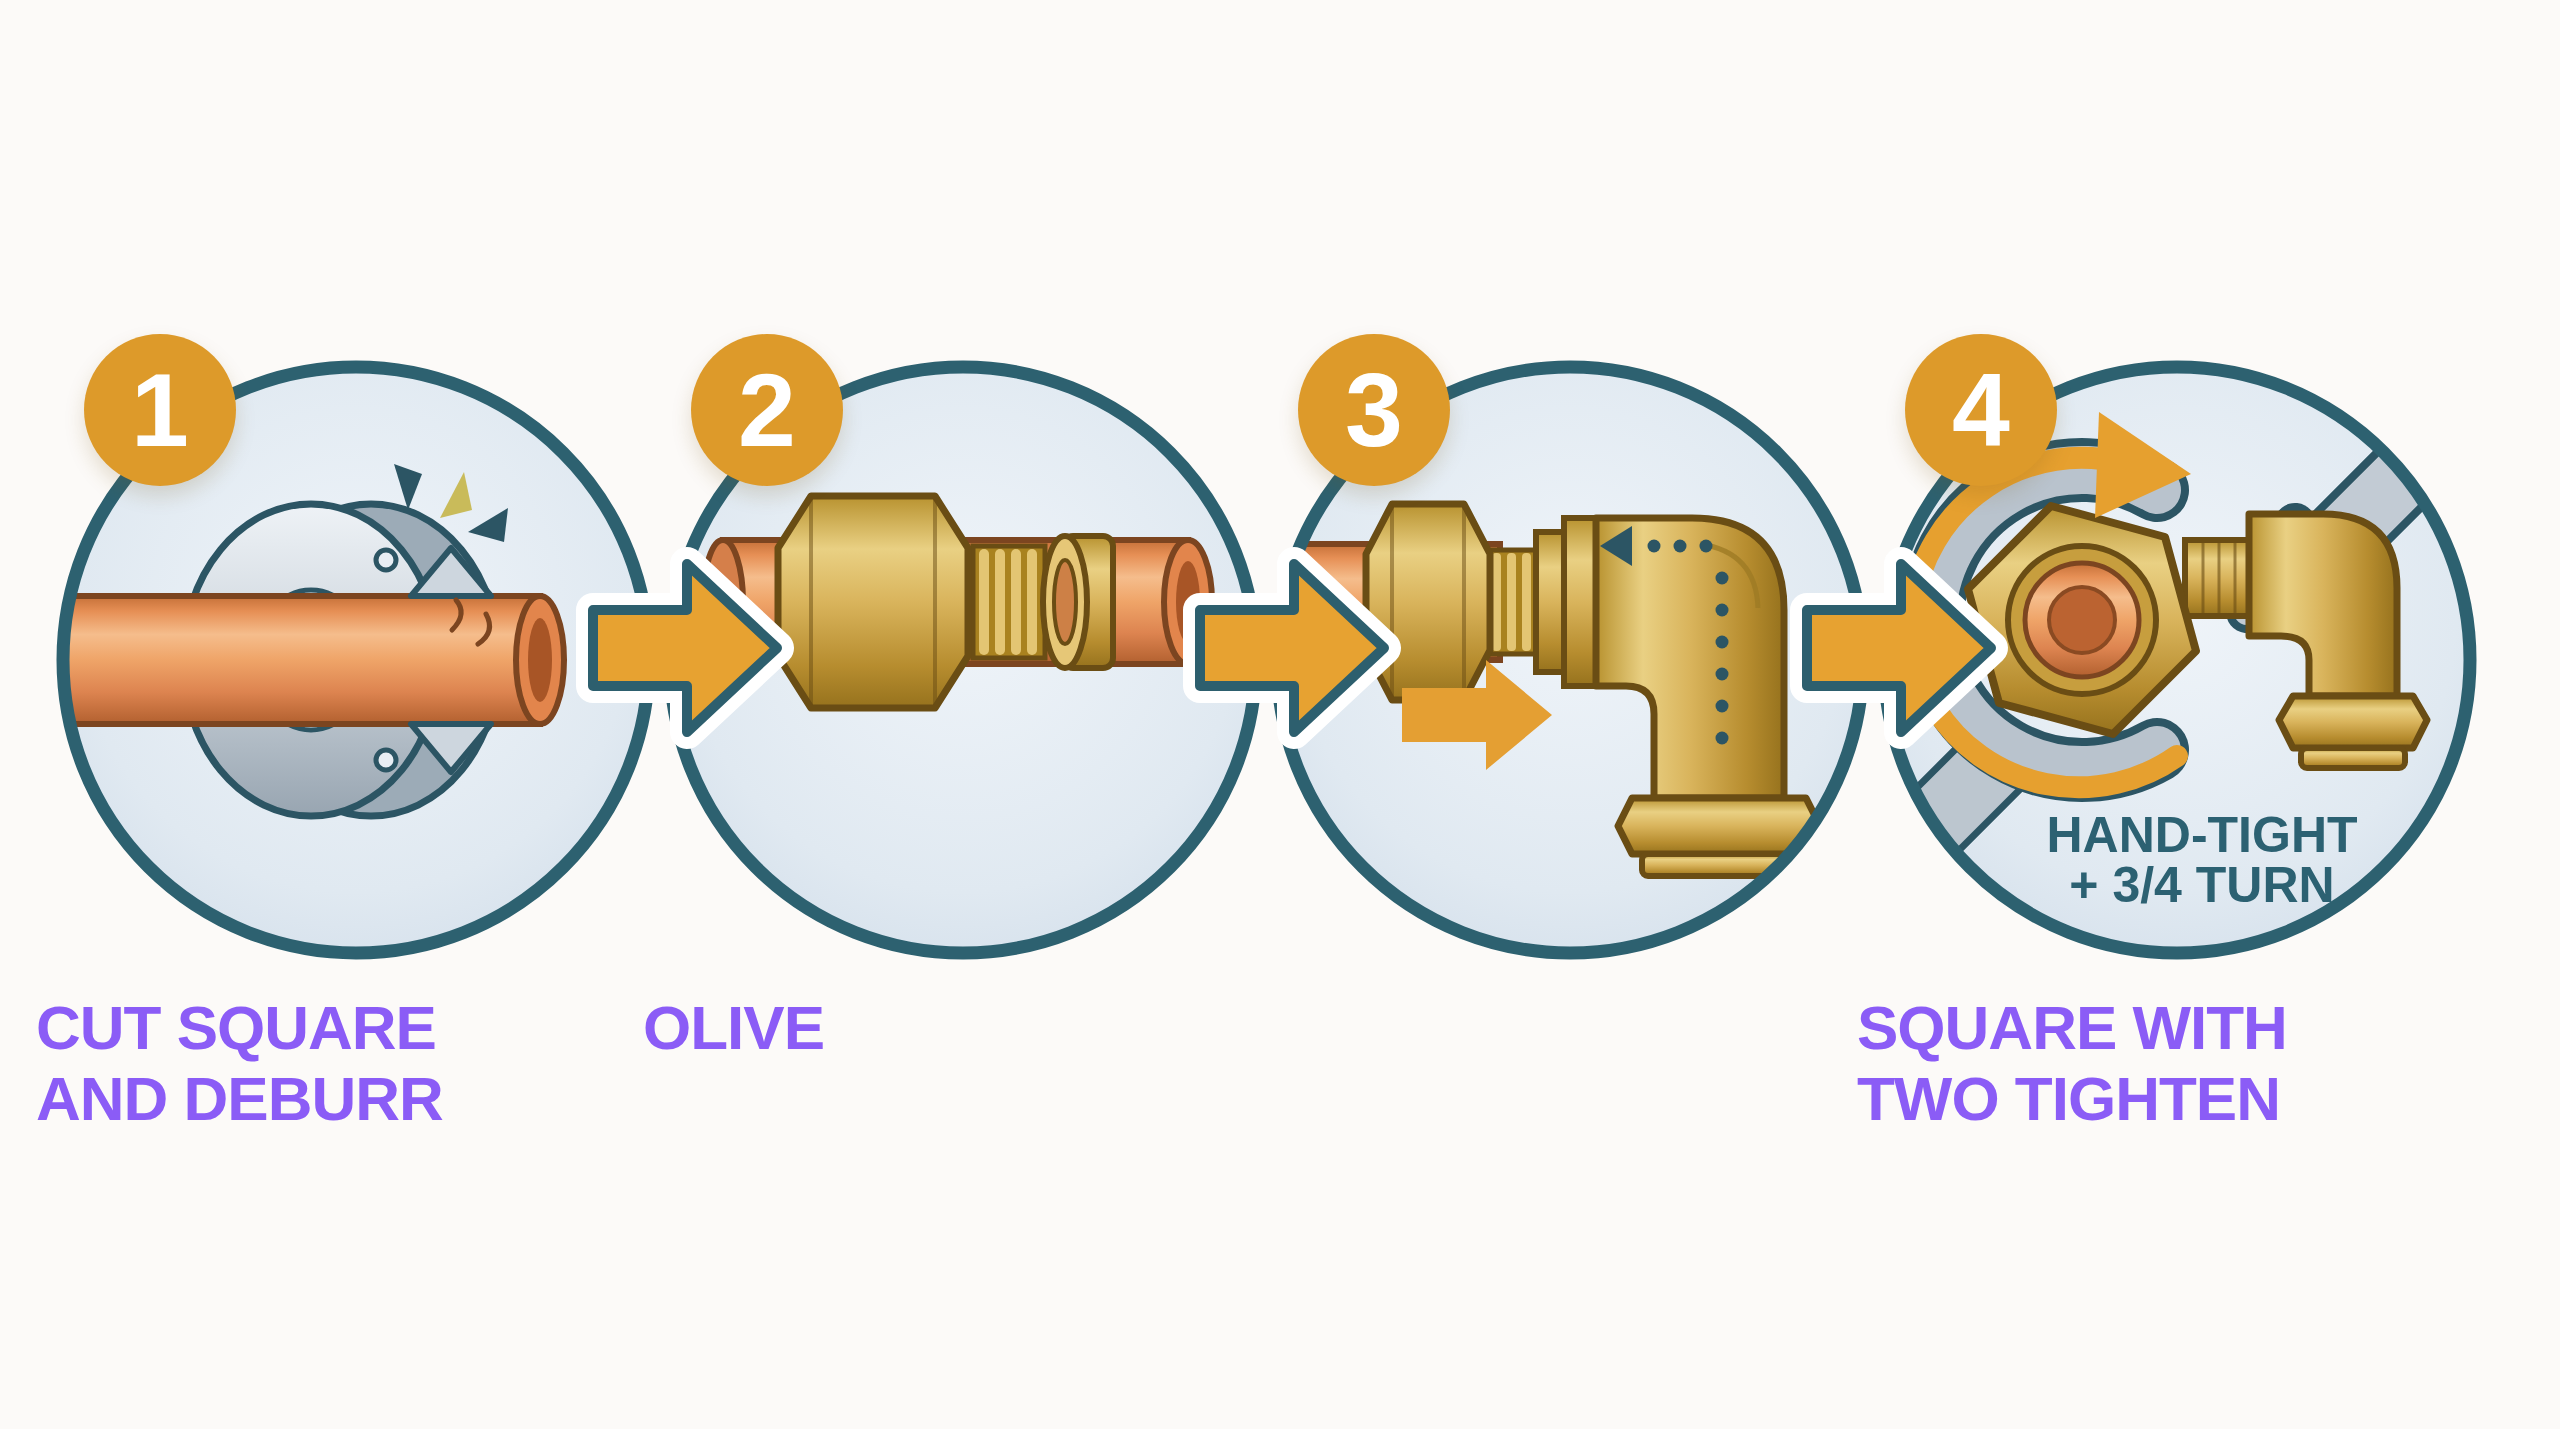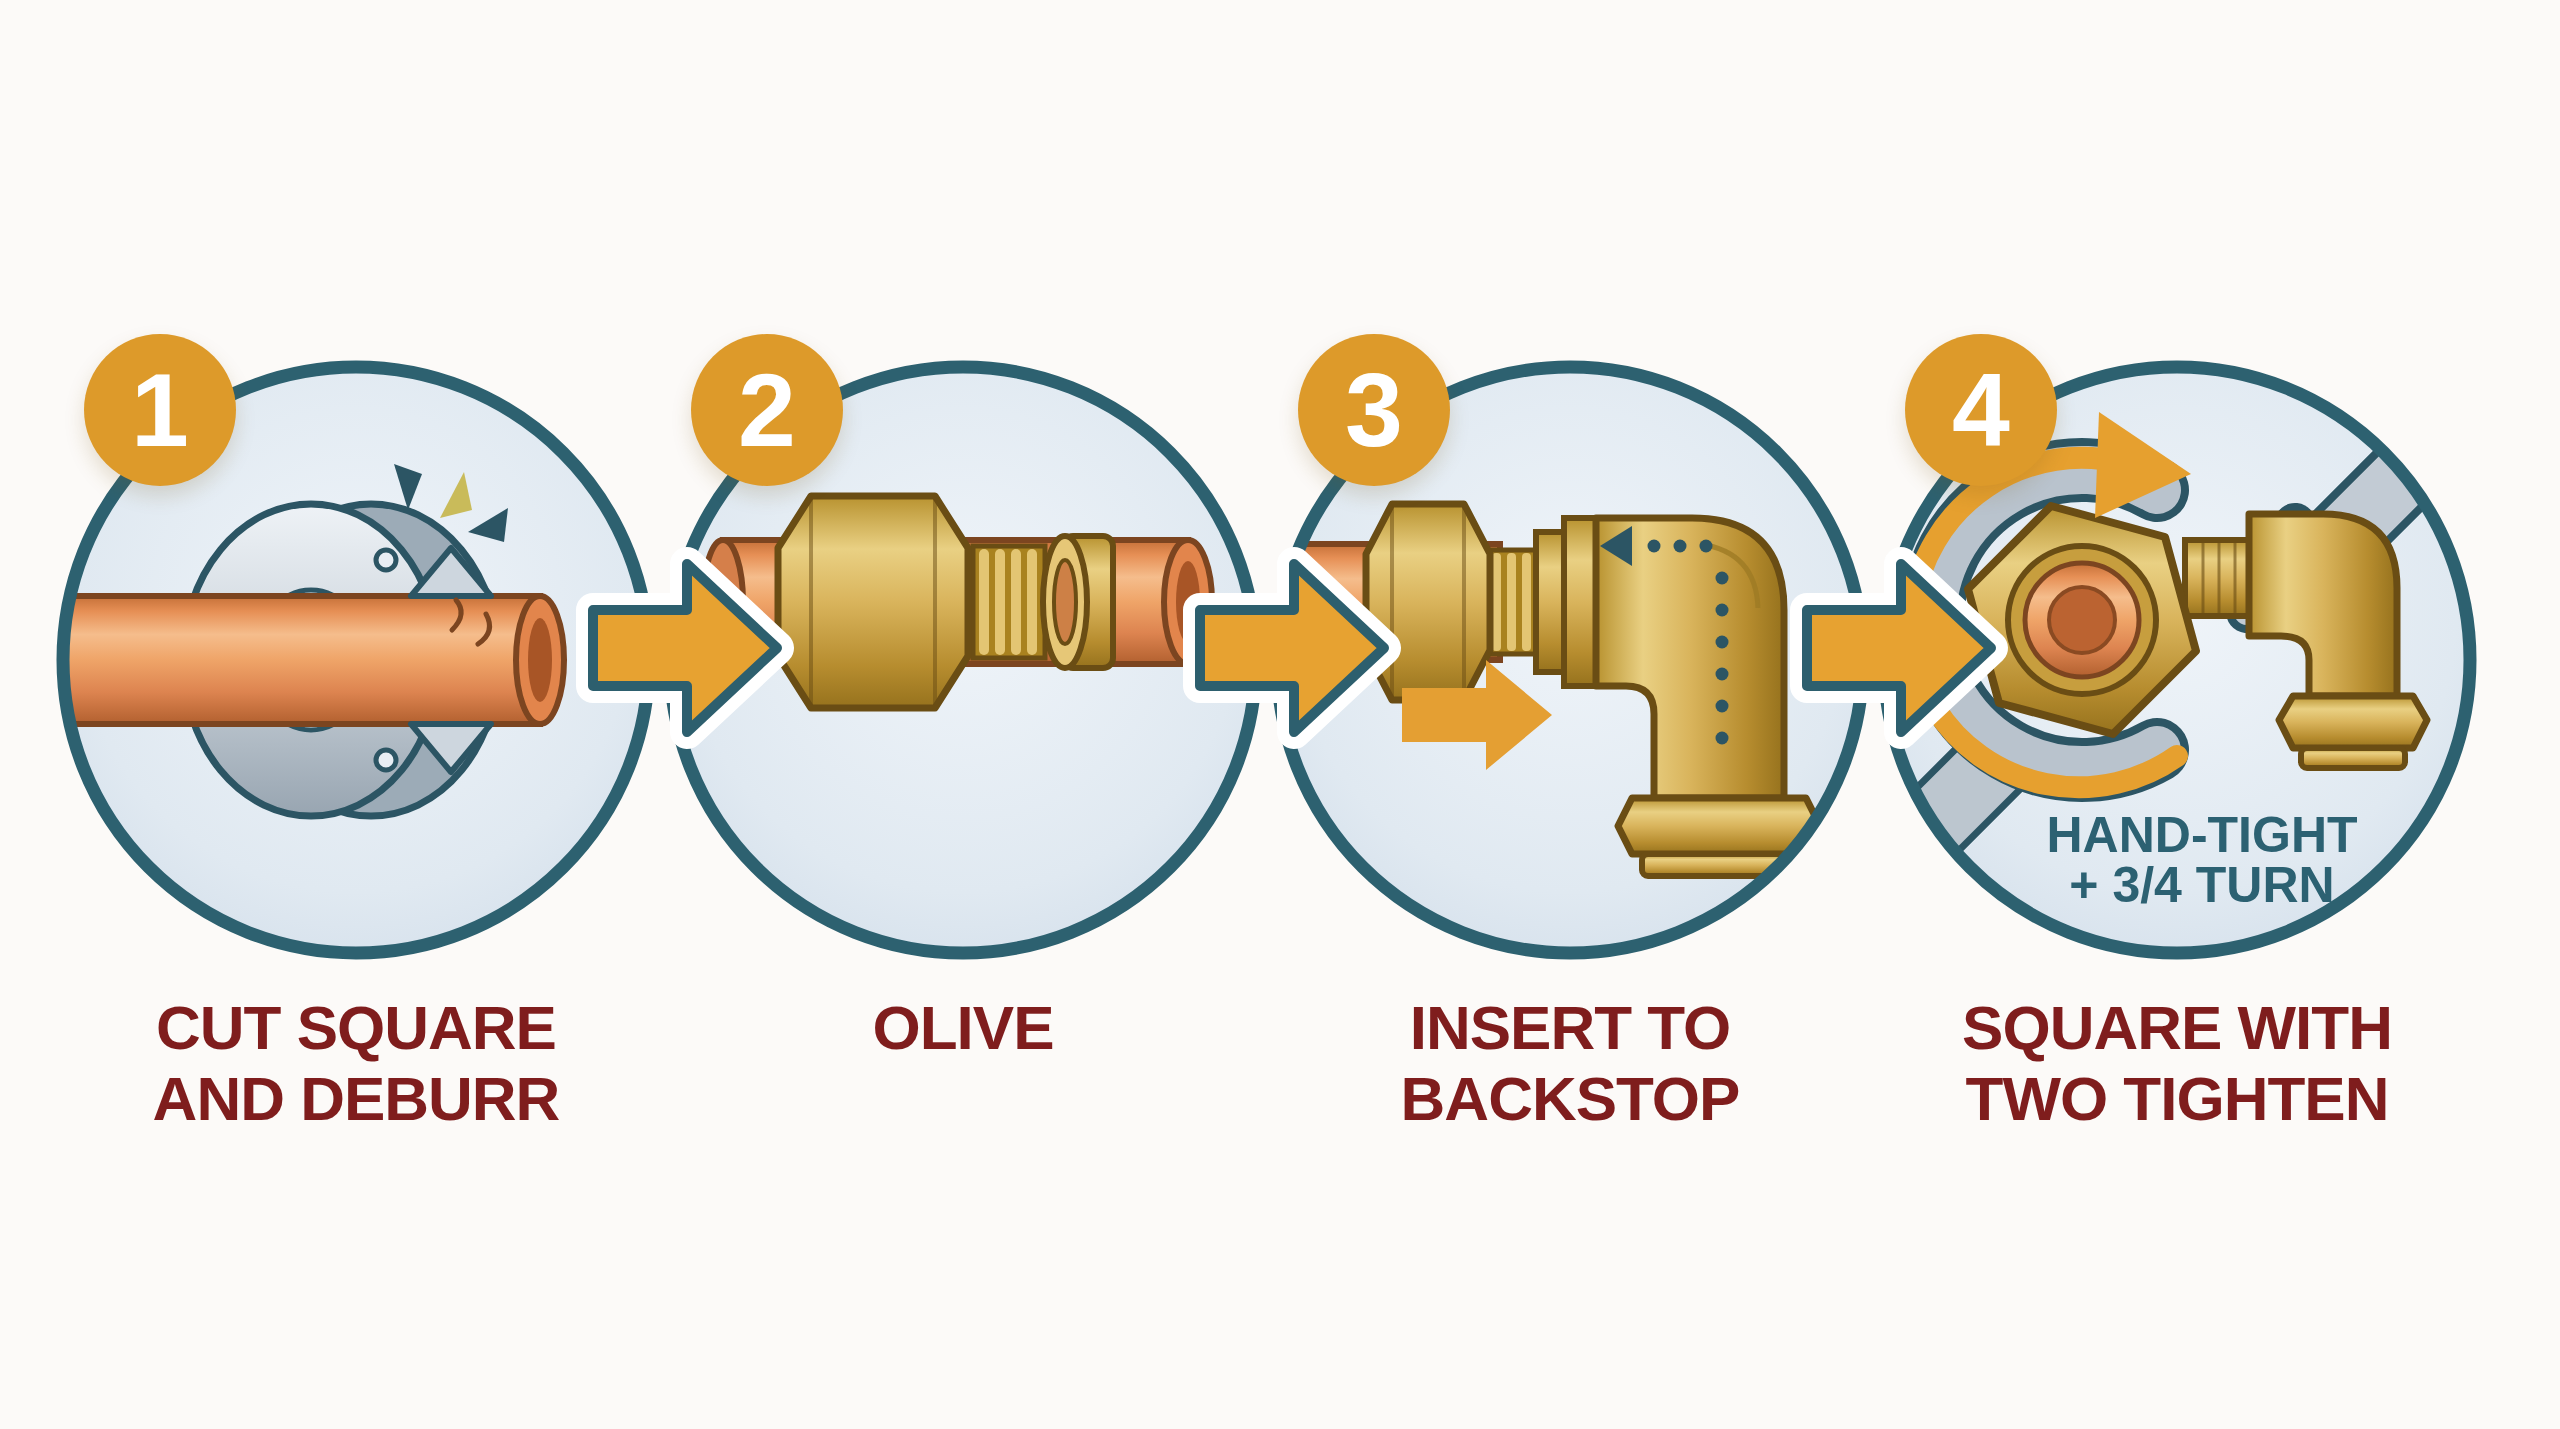--- a/index.html
+++ b/index.html
@@ -10,22 +10,22 @@
   .step{position:absolute;top:0;width:640px;height:1429px;}
   .step.s1{left:36px}.step.s2{left:643px}.step.s3{left:1250px}.step.s4{left:1857px}
   .scene{position:absolute;left:0;top:340px;width:640px;height:640px;}
   .badge{
     position:absolute;left:48px;top:334px;width:152px;height:152px;border-radius:50%;
     background:#dd9a2a;color:#ffffff;display:flex;align-items:center;justify-content:center;
     font-size:104px;font-weight:bold;box-shadow:0 10px 20px rgba(120,90,20,.18);
     z-index:5;
   }
   .label{
-    position:absolute;left:0;top:992px;width:640px;text-align:center;
-    color:#7f1d1d;font-weight:bold;font-size:62px;line-height:71px;letter-spacing:-1px;
+    position:absolute;left:0;top:992px;width:640px;text-align:left;
+    color:#8b5cf6;font-weight:bold;font-size:62px;line-height:71px;letter-spacing:-1px;
   }
   .conn{position:absolute;top:538px;width:240px;height:220px;z-index:4;}
   .conn.c1{left:565px}.conn.c2{left:1172px}.conn.c3{left:1779px}
   svg text{font-family:"Liberation Sans",sans-serif;}
 </style>
 </head>
 <body>
 
 <div class="stage">
 
@@ -188,24 +188,20 @@
               <circle cx="152" cy="136" r="6.5"></circle>
           </g>
           <polygon points="-168,86 -84,86 -84,58 -18,113 -84,168 -84,140 -168,140" fill="#e49f33"></polygon>
         </g>
       </g>
       <circle r="293" fill="none" stroke="#2d6170" stroke-width="13"></circle>
     </svg>
     <div class="badge">
       <span>3</span>
     </div>
-    <div class="label">
-      <div>INSERT TO</div>
-      <div>BACKSTOP</div>
-    </div>
   </section>
 
   <section class="step s4">
     <svg class="scene" viewBox="-320 -320 640 640">
       <circle r="293" fill="url(#gCircle)"></circle>
       <g clip-path="url(#clipCircle)">
         <g>
           <g transform="translate(-158,78) rotate(135)">
             <rect x="20" y="-37" width="220" height="74" rx="16" fill="#bcc6cf" stroke="#2c5564" stroke-width="7"></rect>
             <rect x="178" y="-37" width="62" height="74" rx="14" fill="#8e9ba7" stroke="#2c5564" stroke-width="6"></rect>

